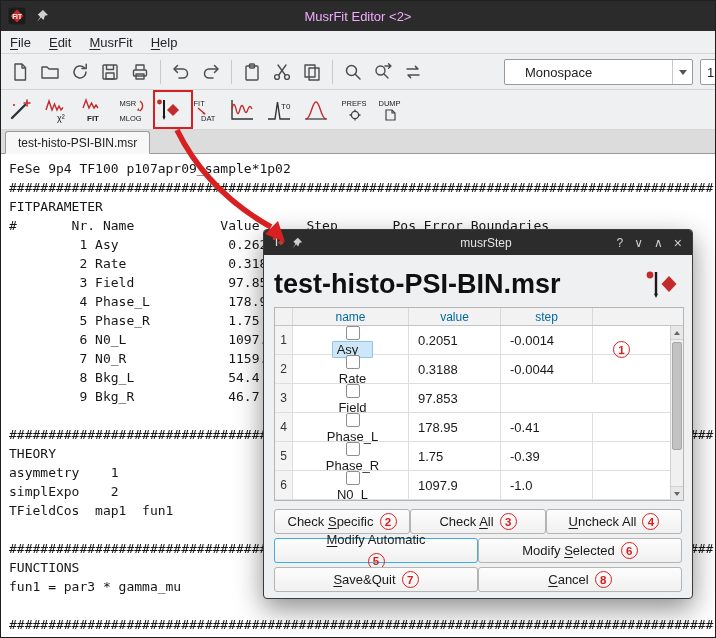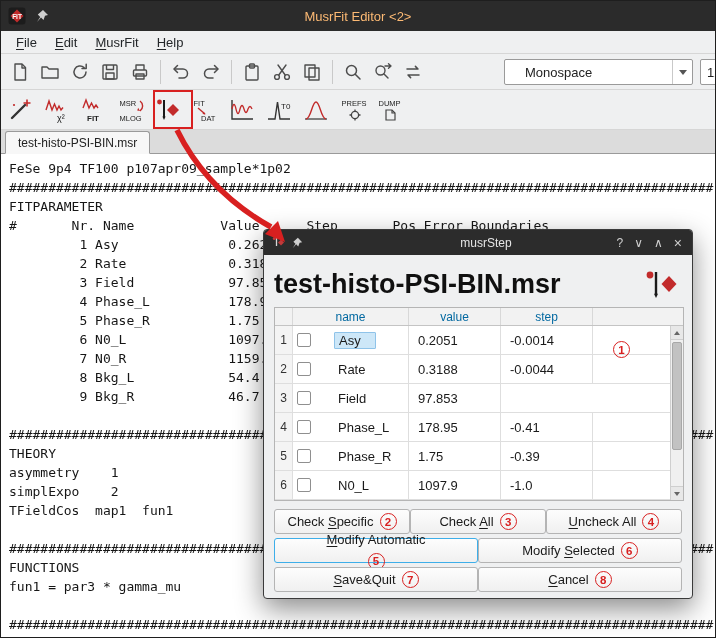--- a/index.html
+++ b/index.html
@@ -7,27 +7,27 @@
   .screen{
     position:relative;width:716px;height:638px;overflow:hidden;
     background:#ffffff;font-family:"Liberation Sans",sans-serif;
     border:1px solid #1e1e1e;
   }
   
   .titlebar{
     height:30px;background:#2b2b2b;color:#ededed;display:flex;align-items:center;
     font-size:13px;position:relative;
   }
-  .titlebar .wtitle{position:absolute;left:0;right:0;text-align:center;color:#fdba74;}
+  .titlebar .wtitle{position:absolute;left:0;right:0;text-align:center;color:#f0abfc;}
   .appicon{width:18px;height:18px;margin-left:7px;flex:0 0 auto;position:relative;z-index:2;}
   .tpin{width:14px;height:14px;margin-left:9px;flex:0 0 auto;position:relative;z-index:2;}
   
   .menubar{
     height:23px;background:#eff0f1;border-bottom:1px solid #d6d6d6;display:flex;align-items:center;
-    font-size:13px;color:#232629;padding-left:6px;
+    font-size:13px;color:#232629;
   }
   .menu-item{padding:2px 9px;border-radius:2px;cursor:default;}
   .mn{text-decoration:underline;text-underline-offset:2px;}
   
   .toolbar{background:#eff0f1;border-bottom:1px solid #d6d6d6;display:flex;align-items:center;position:relative;}
   .tb1{height:36px;padding-left:4px;}
   .tb2{height:40px;padding-left:4px;}
   .tbtn{width:28px;height:28px;display:flex;align-items:center;justify-content:center;border-radius:3px;margin:0 1px;}
   .mbtn{width:34px;height:34px;display:flex;align-items:center;justify-content:flex-start;border-radius:3px;margin:0 1.5px;}
   .sep{width:1px;height:24px;background:#c9c9c9;margin:0 5px;flex:0 0 auto;}
@@ -81,21 +81,21 @@
   .dlg-headrow{display:flex;align-items:center;height:46px;}
   .dlg-heading{font-size:27px;font-weight:bold;color:#101010;letter-spacing:0px;}
   .dlg-logo{margin-left:auto;margin-right:2px;}
   
   .tbl{position:relative;width:410px;height:194px;background:#fff;border:1px solid #b5b5b5;overflow:hidden;}
   .thead{display:flex;height:18px;background:#f2f2f2;border-bottom:1px solid #c4c4c4;font-size:12px;color:#0369a1;}
   .thead .hc{display:flex;align-items:center;justify-content:center;border-right:1px solid #d8d8d8;}
   .trow{display:flex;height:29px;font-size:13px;color:#1a1a1a;}
   .cell{border-right:1px solid #dedede;border-bottom:1px solid #dedede;display:flex;align-items:center;}
   .cnum{width:18px;justify-content:center;background:#f4f4f4;font-size:12px;color:#333;}
-  .cname{width:116px;padding-left:4px;gap:23px;}
+  .cname{width:116px;padding-left:4px;gap:1px;flex-direction:column;}
   .cval{width:92px;padding-left:9px;}
   .cstep{width:92px;padding-left:9px;}
   .cextra{flex:1;border-right:none;}
   .cb{width:14px;height:14px;background:#fff;border:1px solid #8f8f8f;border-radius:2px;flex:0 0 auto;}
   .nm{padding:1px 4px;}
   .nm.sel{background:#cde7f8;border:1px solid #8fc3e9;padding:0 14px 0 4px;border-radius:1px;}
   .vscroll{position:absolute;top:18px;right:0;bottom:0;width:13px;background:#f0f0f0;border-left:1px solid #cfcfcf;}
   .varr{position:absolute;left:0;right:0;height:14px;display:flex;align-items:center;justify-content:center;background:#e8e8e8;}
   .varr.up{top:0;border-bottom:1px solid #cfcfcf;}
   .varr.dn{bottom:0;border-top:1px solid #cfcfcf;}

